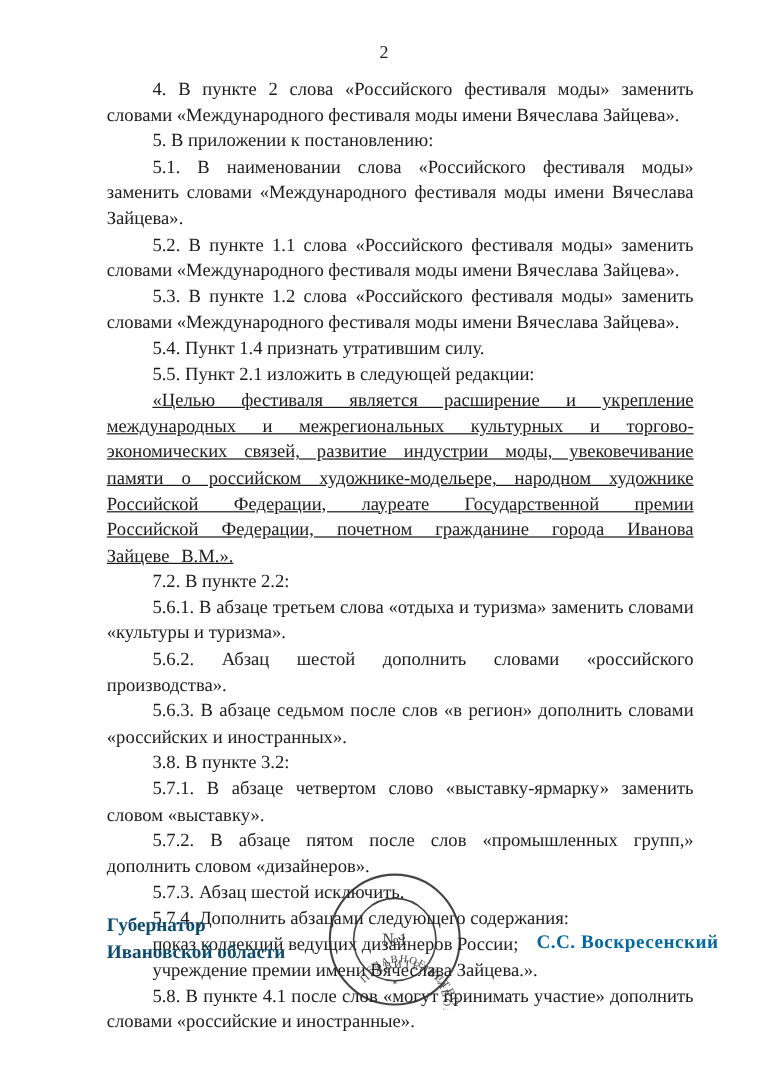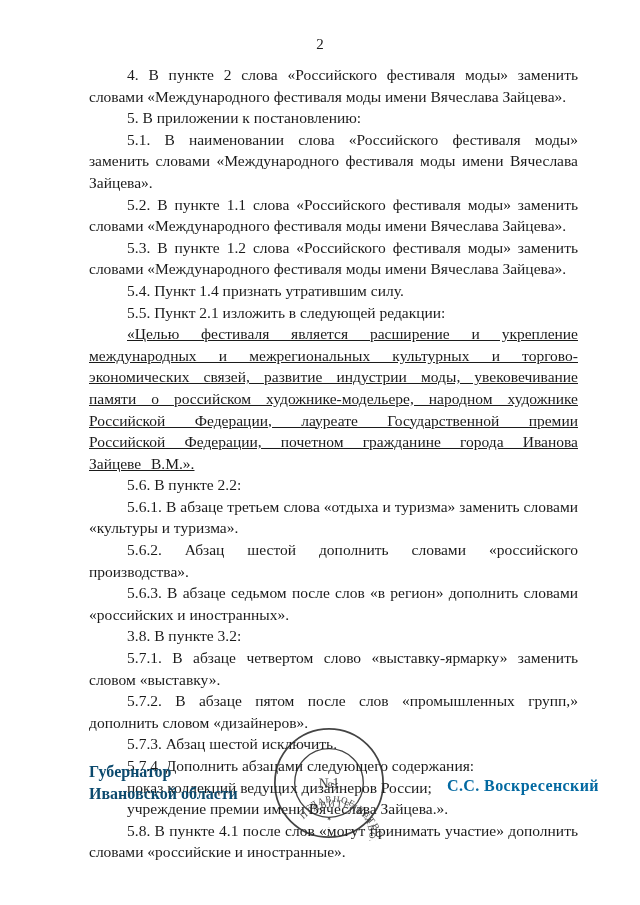--- a/index.html
+++ b/index.html
@@ -79,21 +79,21 @@
 
   <div class="doc-body">
     <p>4. В пункте 2 слова «Российского фестиваля моды» заменить словами «Международного фестиваля моды имени Вячеслава Зайцева».</p>
     <p>5. В приложении к постановлению:</p>
     <p>5.1. В наименовании слова «Российского фестиваля моды» заменить словами «Международного фестиваля моды имени Вячеслава Зайцева».</p>
     <p>5.2. В пункте 1.1 слова «Российского фестиваля моды» заменить словами «Международного фестиваля моды имени Вячеслава Зайцева».</p>
     <p>5.3. В пункте 1.2 слова «Российского фестиваля моды» заменить словами «Международного фестиваля моды имени Вячеслава Зайцева».</p>
     <p>5.4. Пункт 1.4 признать утратившим силу.</p>
     <p>5.5. Пункт 2.1 изложить в следующей редакции:</p>
     <p class="loose">«Целью фестиваля является расширение и укрепление международных и межрегиональных культурных и торгово-экономических связей, развитие индустрии моды, увековечивание памяти о российском художнике-модельере, народном художнике Российской Федерации, лауреате Государственной премии Российской Федерации, почетном гражданине города Иванова Зайцеве В.М.».</p>
-    <p>5.6. В пункте 2.2:</p>
+    <p>7.2. В пункте 2.2:</p>
     <p>5.6.1. В абзаце третьем слова «отдыха и туризма» заменить словами «культуры и туризма».</p>
     <p>5.6.2. Абзац шестой дополнить словами «российского производства».</p>
     <p>5.6.3. В абзаце седьмом после слов «в регион» дополнить словами «российских и иностранных».</p>
     <p>3.8. В пункте 3.2:</p>
     <p>5.7.1. В абзаце четвертом слово «выставку-ярмарку» заменить словом «выставку».</p>
     <p>5.7.2. В абзаце пятом после слов «промышленных групп,» дополнить словом «дизайнеров».</p>
     <p>5.7.3. Абзац шестой исключить.</p>
     <p>5.7.4. Дополнить абзацами следующего содержания:</p>
     <p>показ коллекций ведущих дизайнеров России;</p>
     <p>учреждение премии имени Вячеслава Зайцева.».</p>

